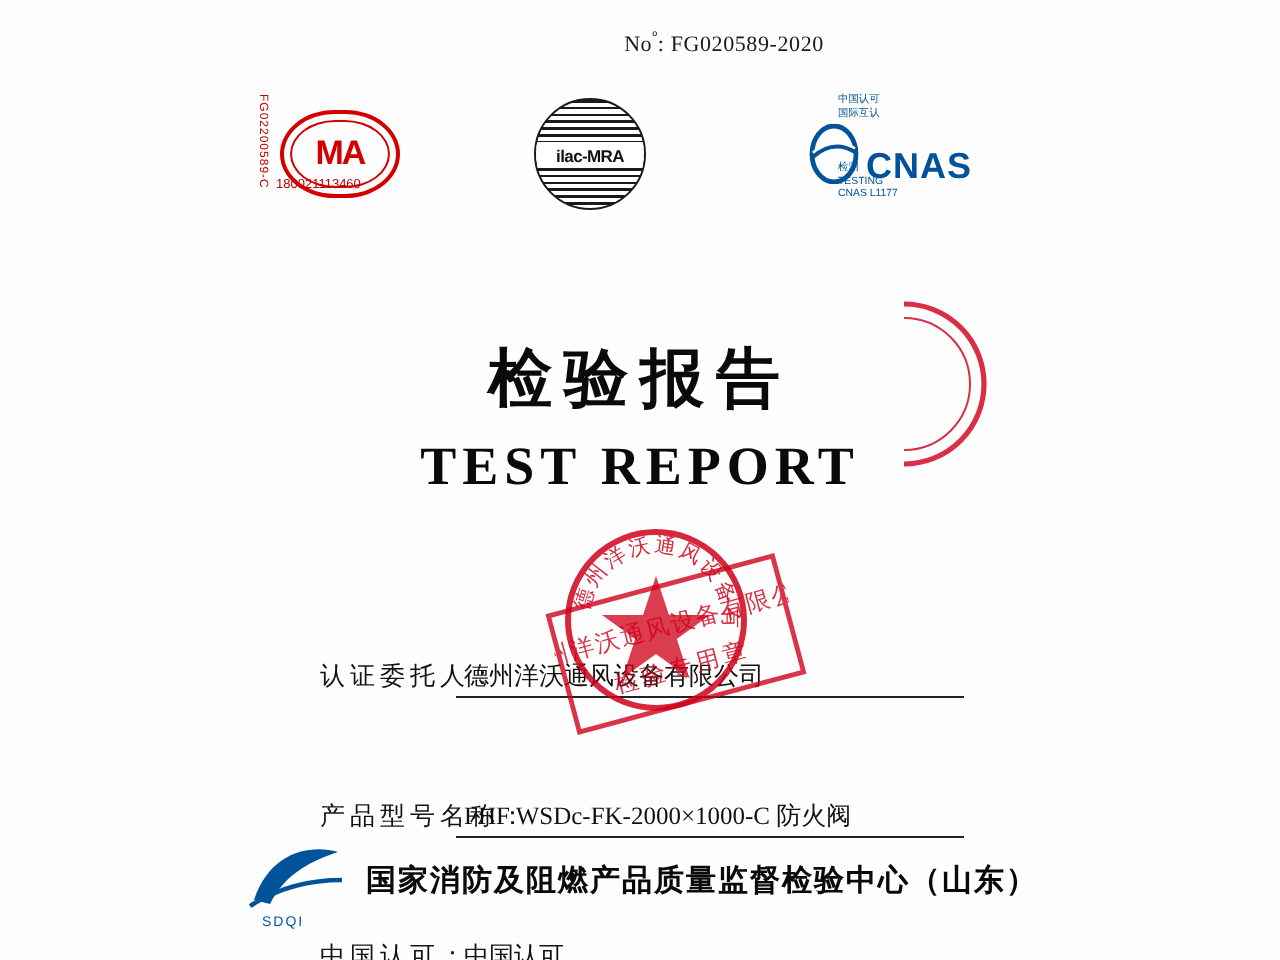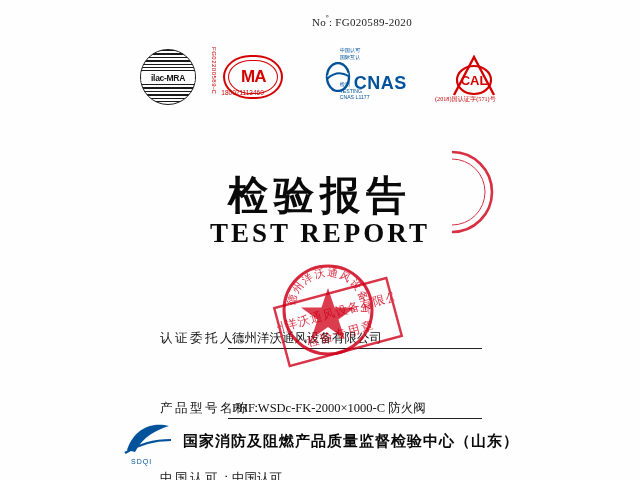--- a/index.html
+++ b/index.html
@@ -186,21 +186,21 @@
     color: #c00000;
     white-space: nowrap;
   }
 
   
   .title-cn {
     position: absolute;
     top: 168px;
     left: 0; width: 640px;
     text-align: center;
-    font-size: 40px;
+    font-size: 32px;
     font-weight: bold;
     letter-spacing: 6px;
     color: #0a0a0a;
     font-family: "Liberation Serif", serif;
   }
   .title-en {
     position: absolute;
     top: 218px;
     left: 0; width: 640px;
     text-align: center;
@@ -328,61 +328,51 @@
 <div class="page">
 
   <div class="report-no">
     <span>No</span><span class="sup">º</span><span>:</span>
     <span>FG020589-2020</span>
   </div>
 
   <div class="logo-strip">
 
     <div class="logo-block">
-      <div class="ilac">
-        <div class="ilac-band">ilac-MRA</div>
-      </div>
-    </div>
-
-    <div class="logo-block">
       <div class="vcode">FG02200589-C</div>
       <div class="ma">
         <span>MA</span>
       </div>
       <div class="ma-code">180021113460</div>
+    </div>
+
+    <div class="logo-block">
+      <div class="ilac">
+        <div class="ilac-band">ilac-MRA</div>
+      </div>
     </div>
 
     <div class="logo-block" style="width:110px;">
       <div class="cnas">
         <div class="cnas-oval">
           <svg width="26" height="30" viewBox="0 0 26 30">
             <ellipse cx="13" cy="15" rx="11" ry="14" fill="none" stroke="#00539b" stroke-width="2.4"></ellipse>
             <path d="M3 15 q10 -9 20 -2" fill="none" stroke="#ffffff" stroke-width="3"></path>
             <path d="M2.5 16.5 q10 -9 21 -2.5" fill="none" stroke="#00539b" stroke-width="2"></path>
           </svg>
         </div>
         <div class="cnas-text">CNAS</div>
       </div>
       <div class="cnas-cn" style="white-space:pre;">中国认可
 国际互认</div>
       <div class="cnas-sub" style="white-space:pre;">检测
 TESTING
 CNAS L1177</div>
     </div>
 
-    <div class="logo-block">
-      <div class="cal">
-        <svg width="52" height="48" viewBox="0 0 52 48">
-          <path d="M6 42 L26 4 L46 42" fill="none" stroke="#d40000" stroke-width="2.4"></path>
-          <ellipse cx="26" cy="27" rx="17" ry="14" fill="none" stroke="#d40000" stroke-width="2.2"></ellipse>
-          <text x="26" y="32" text-anchor="middle" font-family="Liberation Sans, sans-serif" font-size="13" font-weight="bold" fill="#d40000">CAL</text>
-        </svg>
-      </div>
-      <div class="cal-code">(2018)国认证字(571)号</div>
-    </div>
 
   </div>
 
   <div class="title-cn">检验报告</div>
   <div class="title-en">TEST REPORT</div>
 
   <div class="fields">
 
     <div class="field-row">
       <span class="field-label">认证委托人：</span>

